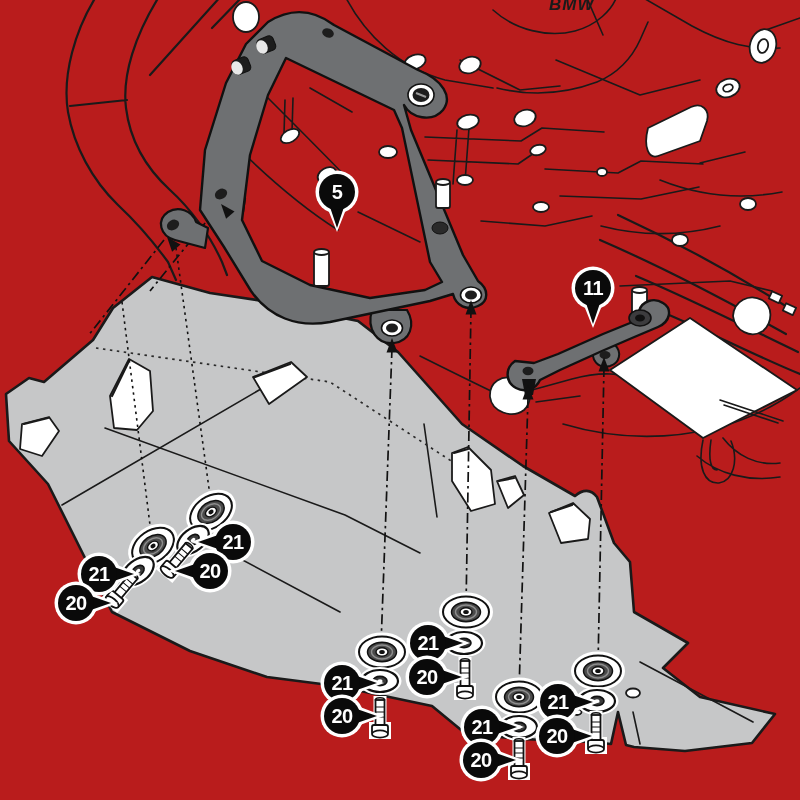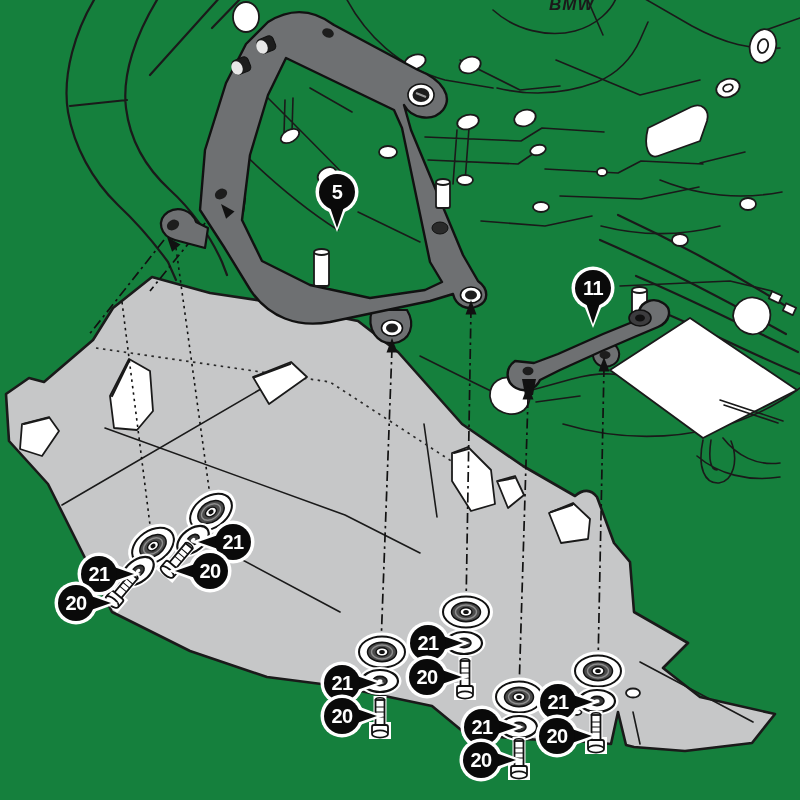--- a/index.html
+++ b/index.html
@@ -1,16 +1,16 @@
 <!DOCTYPE html>
 <html><head>
 <meta charset="utf-8">
 <style>
   html,body{margin:0;padding:0;background:#fff;}
-  .stage{position:relative;width:800px;height:800px;background:#15803d;overflow:hidden;}
+  .stage{position:relative;width:800px;height:800px;background:#b91c1c;overflow:hidden;}
   svg{display:block;}
   .ln{fill:none;stroke:#1a1a1a;stroke-width:1.6;stroke-linecap:round;stroke-linejoin:round;}
   .ln2{fill:none;stroke:#1a1a1a;stroke-width:2.2;stroke-linecap:round;stroke-linejoin:round;}
   .wsh{fill:#fff;stroke:#1a1a1a;stroke-width:1.8;stroke-linejoin:round;}
   .co-txt{font-family:"Liberation Sans",sans-serif;font-weight:bold;font-size:20px;fill:#ffffff;text-anchor:middle;letter-spacing:-0.5px;}
   .brand{font-family:"Liberation Sans",sans-serif;font-style:italic;font-weight:700;font-size:17px;fill:#1a1a1a;letter-spacing:1px;}
   .crease{fill:none;stroke:#1a1a1a;stroke-width:1.6;stroke-linecap:round;}
   .bendDot{fill:none;stroke:#2a2a2a;stroke-width:1.7;stroke-dasharray:2.5 4.5;}
   .proj{fill:none;stroke:#111;stroke-width:1.7;stroke-dasharray:10 4 2.5 4;}
   .projDot{fill:none;stroke:#111;stroke-width:1.6;stroke-dasharray:2.5 4;}

